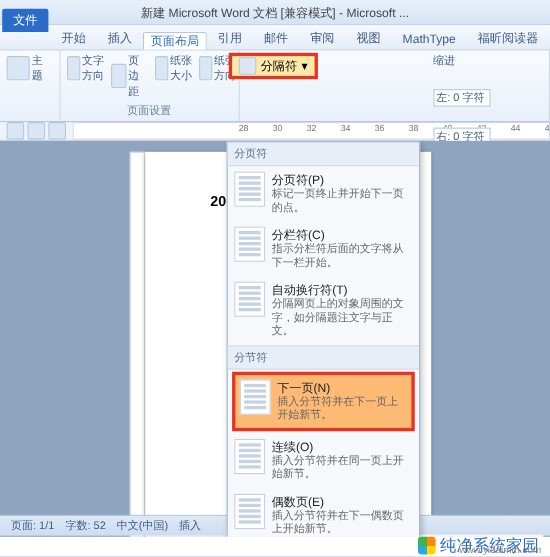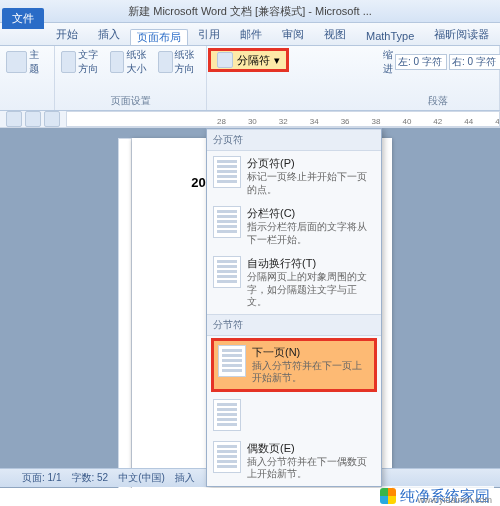--- a/index.html
+++ b/index.html
@@ -9,44 +9,44 @@
 .tab.file{background:#2a6cc7;color:#fff;border-radius:2px 2px 0 0;margin:16px 2px}
 .tab.active{background:#fff;border:1px solid #b5c7de;border-bottom:none;border-radius:2px 2px 0 0;color:#2a6cc7}
 .hl-red{border:3px solid #e53325;padding:0 6px!important}
 .ribbon{height:64px;background:linear-gradient(#f8fbfe,#e9f0f9);border-bottom:1px solid #b5c7de;display:flex;position:relative}
 .rgroup{border-right:1px solid #cfdae9;padding:2px 6px;display:flex;flex-direction:column;justify-content:space-between}
 .rbtns{display:flex;gap:6px;align-items:flex-start}
 .rbtn{display:flex;flex-direction:row;align-items:center;gap:2px;color:#3b5b8a;font-size:10px;min-width:34px}
 .ricon{width:20px;height:20px;background:#dbe6f4;border:1px solid #b8c8dc;border-radius:2px}
 .ricon.sm{width:14px;height:14px}
 .glabel{text-align:center;font-size:10px;color:#6a7f9a}
-.small-stack{display:flex;gap:2px;font-size:10px;color:#3b5b8a}
+.small-stack{display:flex;flex-direction:column;gap:19px;font-size:10px;color:#3b5b8a}
 .small-row{display:flex;align-items:center;gap:3px}
 .spin{width:46px;height:14px;border:1px solid #b8c8dc;background:#fff;display:inline-flex;align-items:center;padding:0 2px;font-size:10px}
 .breaks-btn{position:absolute;left:208px;top:2px;height:18px;display:flex;align-items:center;gap:4px;padding:0 6px;background:#fde9a8;border:1px solid #e8c967}
 .breaks-btn.hl-red{border:3px solid #e53325}
 .ruler-bar{height:16px;background:#eef3fa;border-bottom:1px solid #cfd9e7;display:flex;align-items:center}
 .qat{display:flex;gap:3px;padding:0 6px}
 .qbtn{width:14px;height:14px;background:#dbe6f4;border:1px solid #b8c8dc;border-radius:2px}
-.hruler{flex:1;height:14px;background:#fff;border:1px solid #cfd9e7;font-size:8px;color:#777;display:flex;align-items:flex-end;padding-left:150px;gap:22px;overflow:hidden}
+.hruler{flex:1;height:14px;background:#fff;border:1px solid #cfd9e7;font-size:8px;color:#777;display:flex;align-items:flex-start;padding-left:150px;gap:22px;overflow:hidden}
 .docarea{position:relative;height:360px;background:#8fa5bf;overflow:hidden}
 .page{position:absolute;left:132px;top:10px;width:260px;height:370px;background:#fff;box-shadow:0 1px 4px rgba(0,0,0,.3)}
 .page-title{position:absolute;top:36px;left:0;right:0;text-align:center;font-weight:bold;font-size:13px}
 .page-foot{position:absolute;bottom:82px;left:0;right:0;text-align:center;font-size:10px}
 .vr{position:absolute;left:118px;top:10px;width:12px;height:370px;background:#fff;border:1px solid #cfd9e7}
 .dropdown{position:absolute;left:206px;top:0;width:174px;background:#f6f8fb;border:1px solid #9bb0cb;box-shadow:2px 2px 6px rgba(0,0,0,.25);z-index:10}
 .dd-section{padding:3px 6px;background:#e8eef7;color:#5a6f8c;font-size:10px;border-top:1px solid #d0dae8;border-bottom:1px solid #d0dae8}
 .dd-item{display:flex;gap:6px;padding:5px 6px;cursor:pointer}
 .dd-item.hl{background:#fdba74;border:3px solid #e53325;margin:2px 4px;padding:4px}
 .dd-thumb{width:26px;height:30px;background:#fff;border:1px solid #c6d2e2;flex-shrink:0;position:relative}
 .dd-thumb::after{content:"";position:absolute;left:3px;right:3px;top:3px;height:3px;background:#c6d2e2;box-shadow:0 5px 0 #c6d2e2,0 10px 0 #c6d2e2,0 15px 0 #c6d2e2,0 20px 0 #c6d2e2}
 .dd-txt{flex:1}
 .dd-title{font-size:11px;color:#222}
 .dd-desc{font-size:10px;color:#666;line-height:1.25}
-.statusbar{position:absolute;left:0;right:0;bottom:19px;height:18px;background:linear-gradient(#dfe9f6,#cddcef);border-top:1px solid #b5c7de;display:flex;align-items:center;gap:10px;padding:0 22px;font-size:10px;color:#3b5b8a}
+.statusbar{position:absolute;left:0;right:0;bottom:19px;height:18px;background:linear-gradient(#dfe9f6,#cddcef);border-top:1px solid #b5c7de;display:flex;align-items:center;gap:10px;padding:0 10px;font-size:10px;color:#3b5b8a}
 .wm{position:absolute;right:6px;bottom:0;height:20px;display:flex;align-items:center;gap:4px;font-size:15px;color:#2a6cc7;background:rgba(255,255,255,.85);padding:0 4px}
 .wm-logo{width:16px;height:16px;border-radius:3px;background:conic-gradient(#ff8a00 0 90deg,#ffd400 90deg 180deg,#2aa9e0 180deg 270deg,#39b54a 270deg 360deg)}
 .url{position:absolute;right:6px;bottom:-1px;font-size:9px;color:#888}
 </style>
 </head>
 <body>
 
 <div class="titlebar">
     <span>新建 Microsoft Word 文档 [兼容模式] - Microsoft ...</span>
   </div>
@@ -75,20 +75,24 @@
     <div class="glabel">&nbsp;</div>
   </div>
   <div class="rgroup" style="width:150px">
     <div class="rbtns">
       <div class="rbtn">
           <div class="ricon"></div>
           <span>文字方向</span>
         </div>
       <div class="rbtn">
           <div class="ricon"></div>
+          <span>页边距</span>
+        </div>
+      <div class="rbtn">
+          <div class="ricon"></div>
           <span>纸张大小</span>
         </div>
       <div class="rbtn">
           <div class="ricon"></div>
           <span>纸张方向</span>
         </div>
     </div>
     <div class="glabel">页面设置</div>
   </div>
   <div class="breaks-btn hl-red">
@@ -165,20 +169,24 @@
     <div class="dd-section">分节符</div>
     <div class="dd-item hl">
       <div class="dd-thumb"></div>
       <div class="dd-txt">
           <div class="dd-title">下一页(N)</div>
           <div class="dd-desc">插入分节符并在下一页上开始新节。</div>
         </div>
     </div>
     <div class="dd-item">
       <div class="dd-thumb"></div>
+      <div class="dd-txt">
+          <div class="dd-title">连续(O)</div>
+          <div class="dd-desc">插入分节符并在同一页上开始新节。</div>
+        </div>
     </div>
     <div class="dd-item">
       <div class="dd-thumb"></div>
       <div class="dd-txt">
           <div class="dd-title">偶数页(E)</div>
           <div class="dd-desc">插入分节符并在下一偶数页上开始新节。</div>
         </div>
     </div>
 
   </div>

